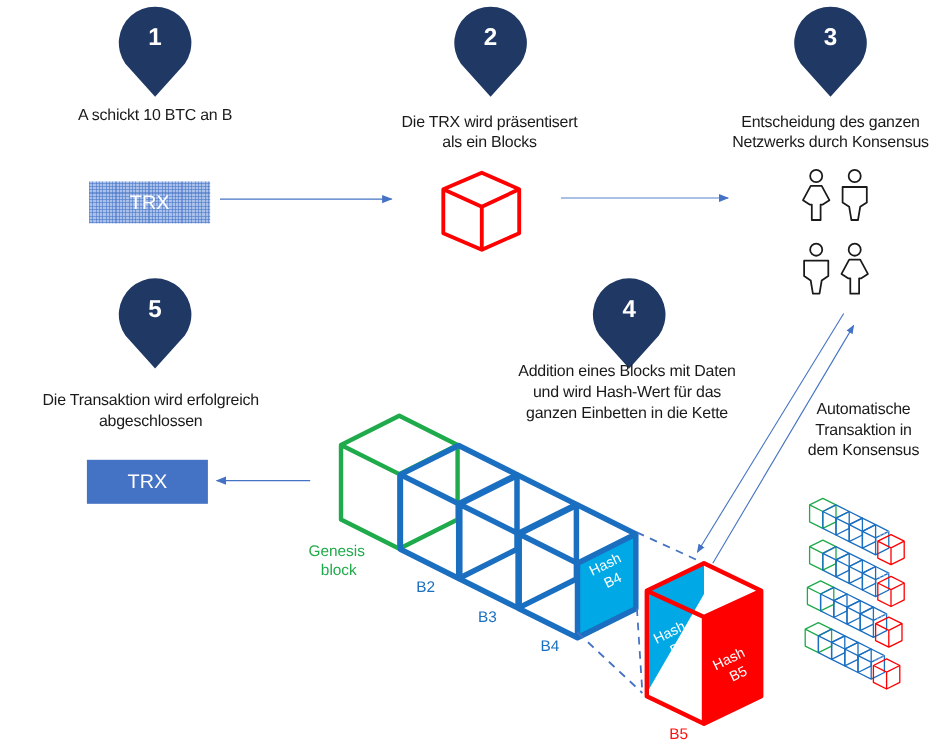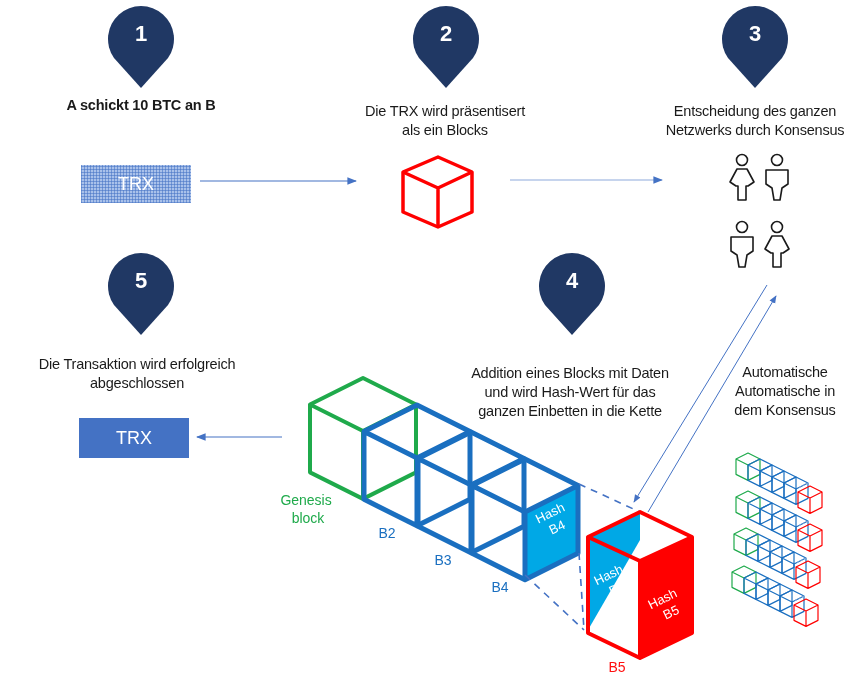--- a/index.html
+++ b/index.html
@@ -49,43 +49,43 @@
     </svg>
   <div class="pin-num">4</div>
 </div>
 <div class="pin" style="left:104px; top:251px;">
   <svg width="74" height="86">
       <path d="M37 84 L10 54 A33 33 0 1 1 64 54 Z" fill="#203864"></path>
     </svg>
   <div class="pin-num">5</div>
 </div>
 
-<div class="step-text" style="left:41px; top:96px; width:200px;font-weight:bold;">
+<div class="step-text" style="left:41px; top:96px; width:200px;">
   <div>A schickt 10 BTC an B</div>
 </div>
 <div class="step-text" style="left:345px; top:102px; width:200px;">
   <div>Die TRX wird präsentisert</div>
   <div>als ein Blocks</div>
 </div>
 <div class="step-text" style="left:640px; top:102px; width:230px;">
   <div>Entscheidung des ganzen</div>
   <div>Netzwerks durch Konsensus</div>
 </div>
-<div class="step-text" style="left:450px; top:364px; width:240px;">
+<div class="step-text" style="left:450px; top:329px; width:240px;">
   <div>Addition eines Blocks mit Daten</div>
   <div>und wird Hash-Wert für das</div>
   <div>ganzen Einbetten in die Kette</div>
 </div>
 <div class="step-text" style="left:12px; top:355px; width:250px;">
   <div>Die Transaktion wird erfolgreich</div>
   <div>abgeschlossen</div>
 </div>
 <div class="step-text" style="left:720px; top:363px; width:130px;">
   <div>Automatische</div>
-  <div>Automatische in</div>
+  <div>Transaktion in</div>
   <div>dem Konsensus</div>
 </div>
 
 <div class="trx-pattern">TRX</div>
 <div class="trx-solid">TRX</div>
 
 <svg class="overlay" width="857" height="685">
   <defs>
     <marker id="ah" viewBox="0 0 10 10" refX="9" refY="5" markerWidth="8" markerHeight="8" orient="auto">
       <path d="M0 1 L10 5 L0 9 Z" fill="#4472c4"></path>

